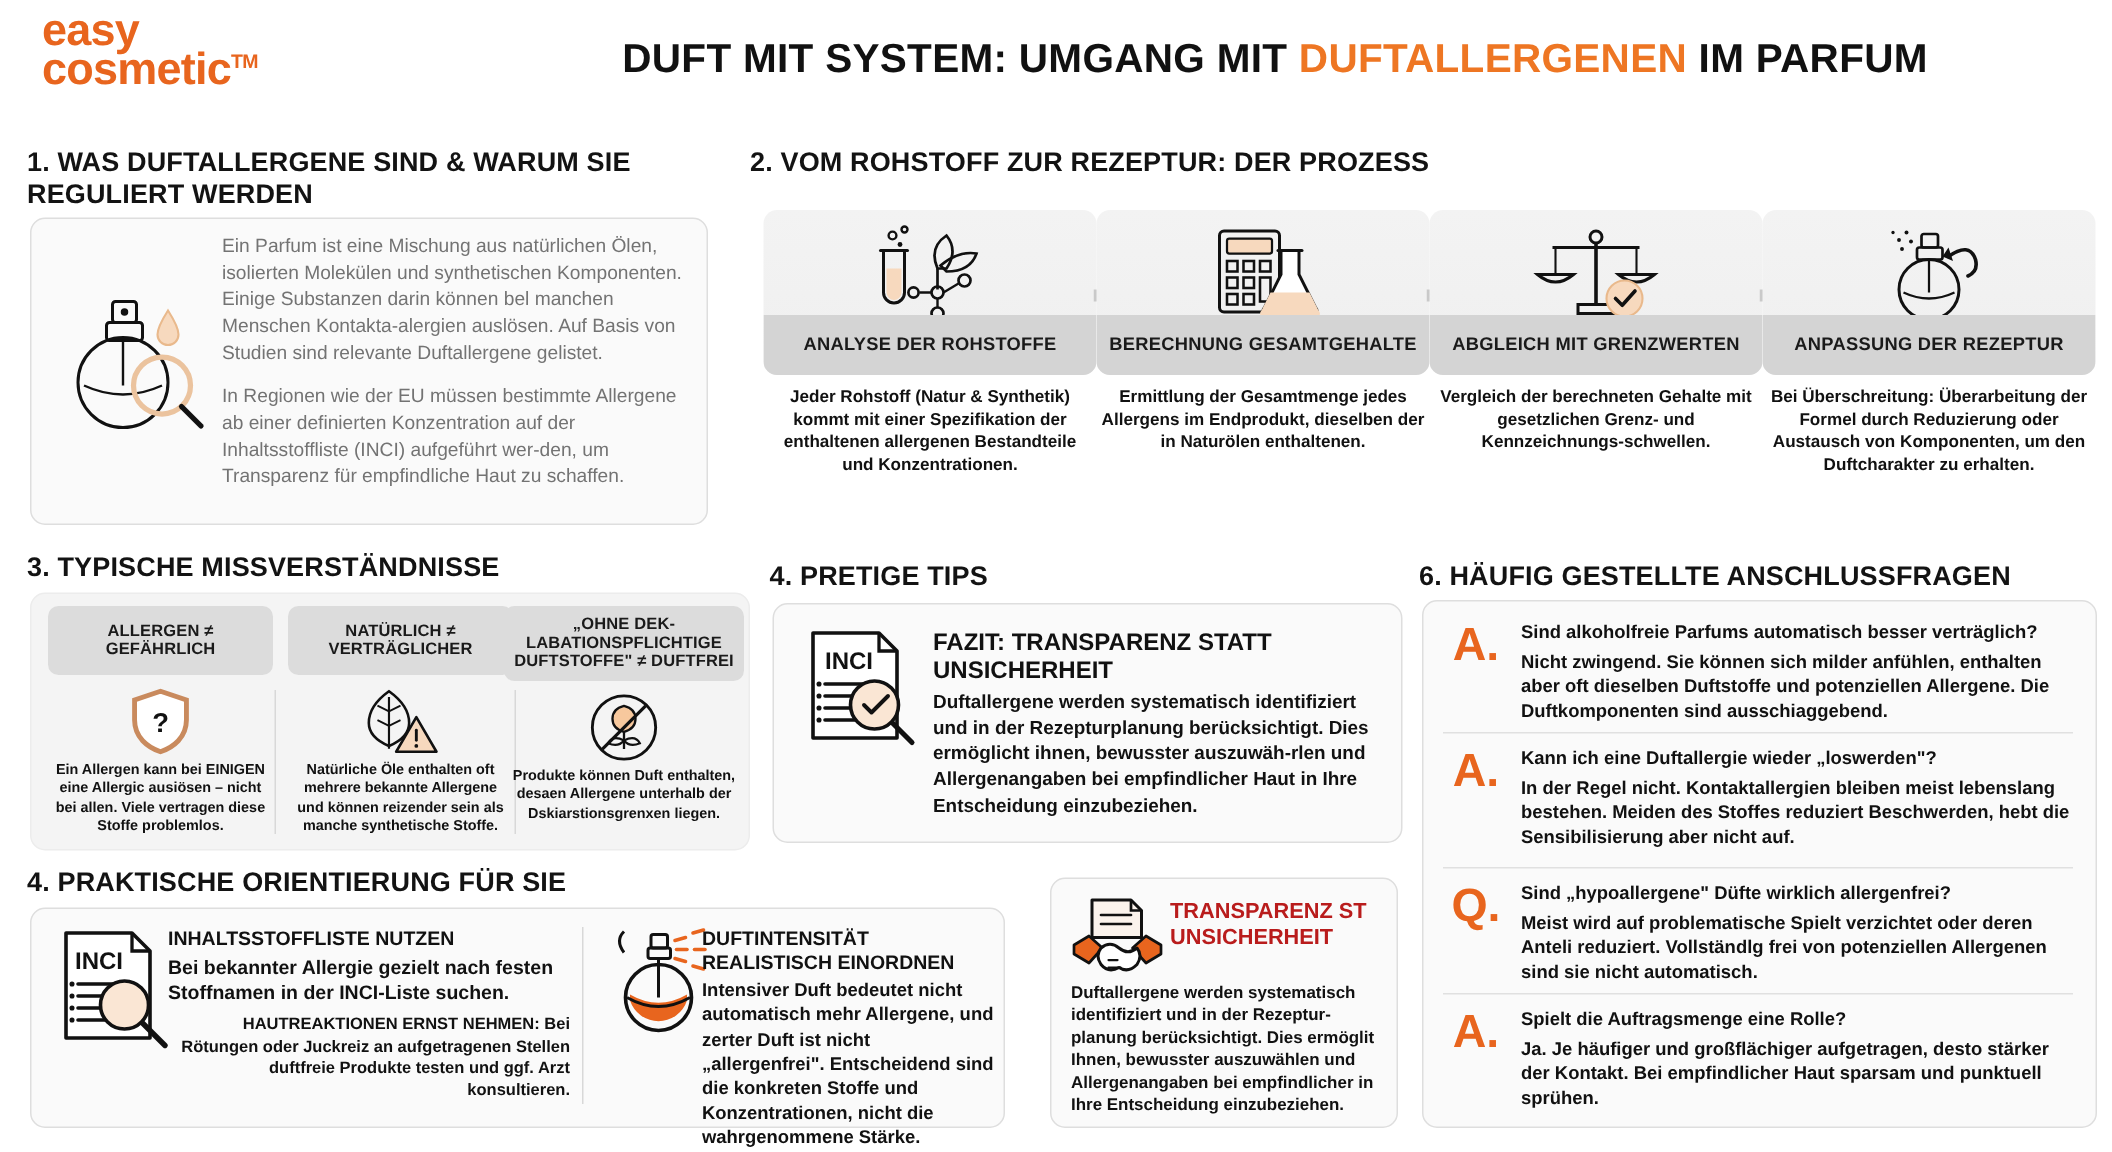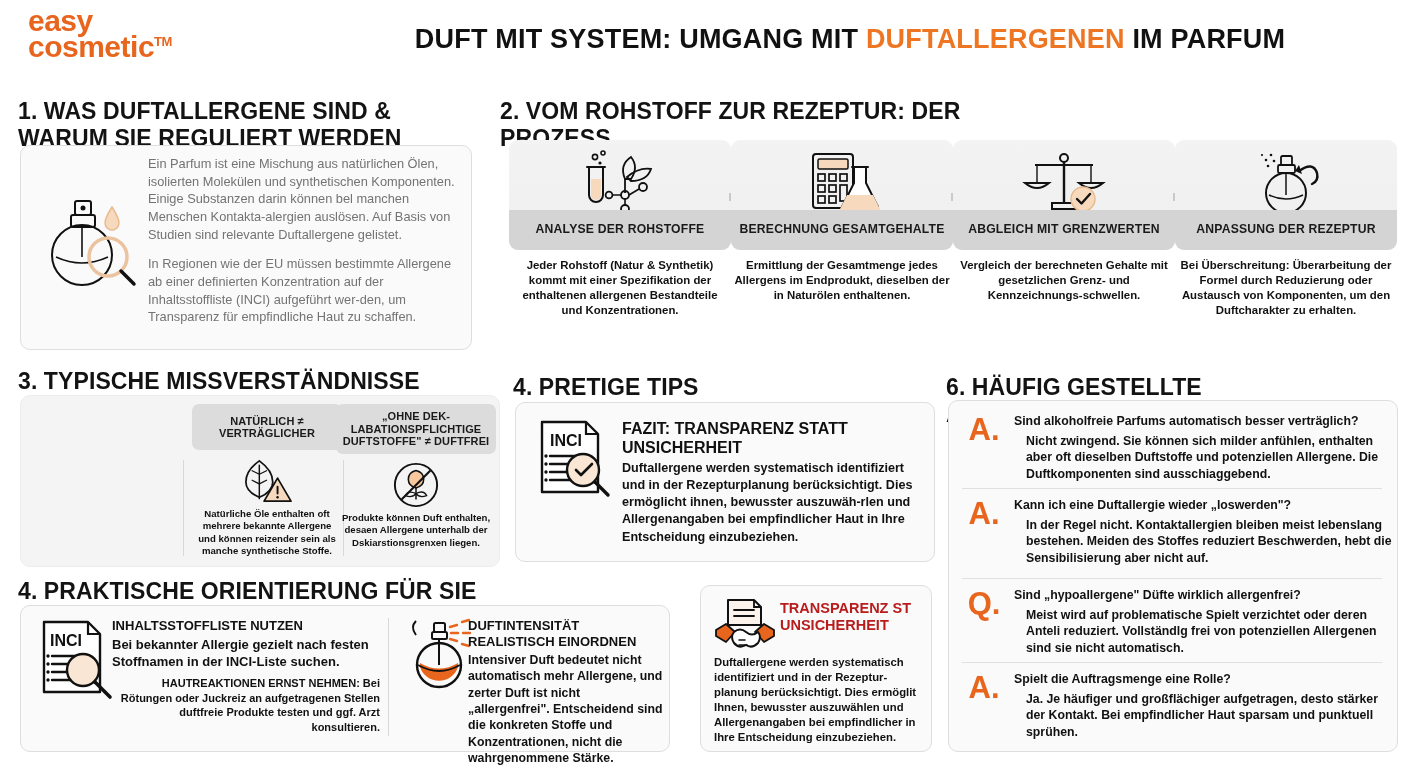--- a/index.html
+++ b/index.html
@@ -17,21 +17,21 @@
   .logo { position: absolute; left: 28px; top: 8px; line-height: 0.88;
           font-weight: 800; font-size: 30px; color: #E8651E; letter-spacing: -0.5px; }
   .logo .l2 { display: block; }
   .logo sup { font-size: 13px; vertical-align: super; font-weight: 700; }
   .main-title { position: absolute; left: 300px; top: 24px; width: 1100px;
                 text-align: center; font-size: 27px; font-weight: 800;
                 letter-spacing: 0.2px; color: #111; }
   .main-title .hl { color: #EE7623; }
 
   
-  .sec-h { font-size: 23px; font-weight: 800; letter-spacing: 0.1px; color: #131313; line-height: 1.18; }
+  .sec-h { font-size: 18px; font-weight: 800; letter-spacing: 0.1px; color: #131313; line-height: 1.18; }
 
   
   .card { background: #fafafa; border: 1px solid #dedede; border-radius: 10px; }
   .flat { background: #f4f4f4; border: 1px solid #ececec; border-radius: 10px; }
 
   
   #sec1-head { position: absolute; left: 18px; top: 98px; width: 450px; }
   #sec1-card { position: absolute; left: 20px; top: 145px; width: 452px; height: 205px; }
   #sec1-icon { position: absolute; left: 34px; top: 185px; width: 110px; height: 110px; }
   .s1-body { position: absolute; left: 148px; top: 155px; width: 310px;
@@ -76,21 +76,21 @@
 
   
   #sec6-head { position: absolute; left: 946px; top: 374px; width: 460px; }
   #sec6-card { position: absolute; left: 948px; top: 400px; width: 450px; height: 352px; }
   .faq { position: absolute; width: 420px; left: 962px; }
   .faq .mark { position: absolute; left: 0; top: 2px; width: 44px; text-align: center;
                font-size: 31px; font-weight: 800; color: #E8651E; line-height: 0.9; }
   .faq .q { position: absolute; left: 52px; top: 0; width: 362px;
             font-size: 12.3px; font-weight: 800; color: #111; line-height: 1.25; }
   .faq .a { position: absolute; left: 52px; top: 19px; width: 366px;
-            font-size: 12.3px; font-weight: 600; color: #111; line-height: 1.33; margin-left: 12px; }
+            font-size: 12.3px; font-weight: 600; color: #111; line-height: 1.33; }
   .fdiv { position: absolute; left: 962px; width: 420px; height: 1px; background: #e0e0e0; }
 
   
   #sec4p-head { position: absolute; left: 18px; top: 578px; width: 520px; }
   #sec4p-card { position: absolute; left: 20px; top: 605px; width: 650px; height: 147px; }
   #sec4p-icon { position: absolute; left: 36px; top: 618px; width: 82px; height: 82px; }
   .p1-t { position: absolute; left: 112px; top: 618px; width: 260px;
           font-size: 13px; font-weight: 800; color: #111; line-height: 1.2; }
   .p1-b { position: absolute; left: 112px; top: 636px; width: 265px;
           font-size: 13px; font-weight: 600; color: #111; line-height: 1.32; }
@@ -258,20 +258,30 @@
         </svg>
       </div>
       <div class="lb">ANPASSUNG DER REZEPTUR</div>
     </div>
     <div class="cap">Bei Überschreitung: Überarbeitung der Formel durch Reduzierung oder Austausch von Komponenten, um den Duftcharakter zu erhalten.</div>
   </div>
 
   <div class="sec-h" id="sec3-head">3. TYPISCHE MISSVERSTÄNDNISSE</div>
   <div class="flat" id="sec3-card"></div>
 
+  <div class="mis" style="left:32px">
+    <div class="hd">ALLERGEN ≠ GEFÄHRLICH</div>
+    <div class="mic">
+      <svg viewBox="0 0 50 50" width="48" height="48">
+        <path d="M25 4 L43 10 v14 c0 12-9 19-18 22 -9-3-18-10-18-22V10z" fill="#fff" stroke="#C98A5D" stroke-width="3.4"></path>
+        <text x="25" y="32" font-family="Liberation Sans, sans-serif" font-size="19" font-weight="700" fill="#111" text-anchor="middle">?</text>
+      </svg>
+    </div>
+    <div class="mtx">Ein Allergen kann bei EINIGEN eine Allergic ausiösen – nicht bei allen. Viele vertragen diese Stoffe problemlos.</div>
+  </div>
   <div class="mdiv" style="left:183px"></div>
 
   <div class="mis" style="left:192px">
     <div class="hd">NATÜRLICH ≠ VERTRÄGLICHER</div>
     <div class="mic">
       <svg viewBox="0 0 56 50" width="54" height="48">
         <path d="M20 4 q14 10 14 22 q0 10-14 16 q-14-6-14-16 q0-12 14-22z" fill="none" stroke="#111" stroke-width="1.8"></path>
         <line x1="20" y1="8" x2="20" y2="44" stroke="#111" stroke-width="1.5"></line>
         <line x1="20" y1="18" x2="12" y2="14" stroke="#111" stroke-width="1.3"></line>
         <line x1="20" y1="18" x2="28" y2="14" stroke="#111" stroke-width="1.3"></line>

